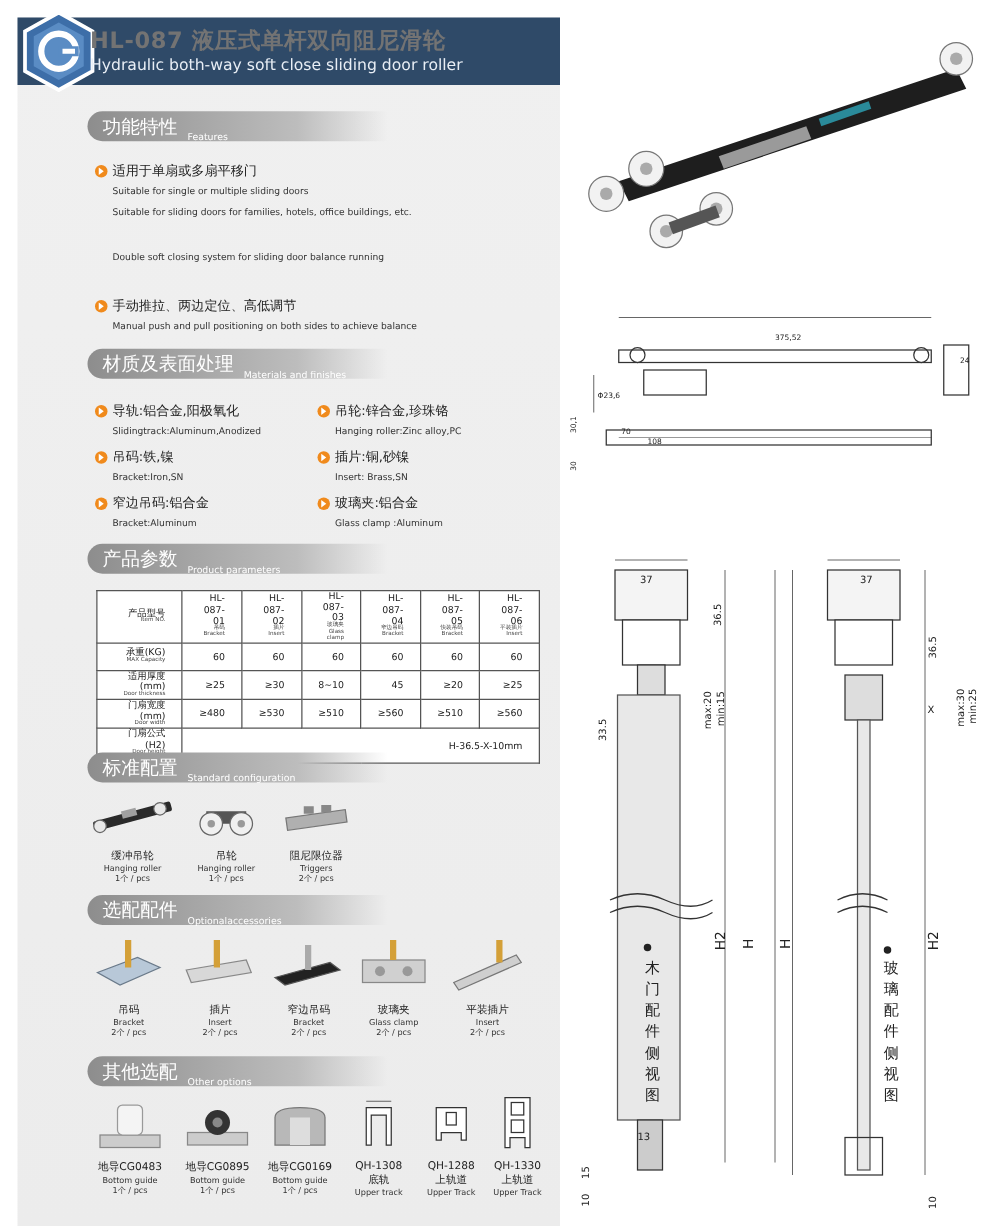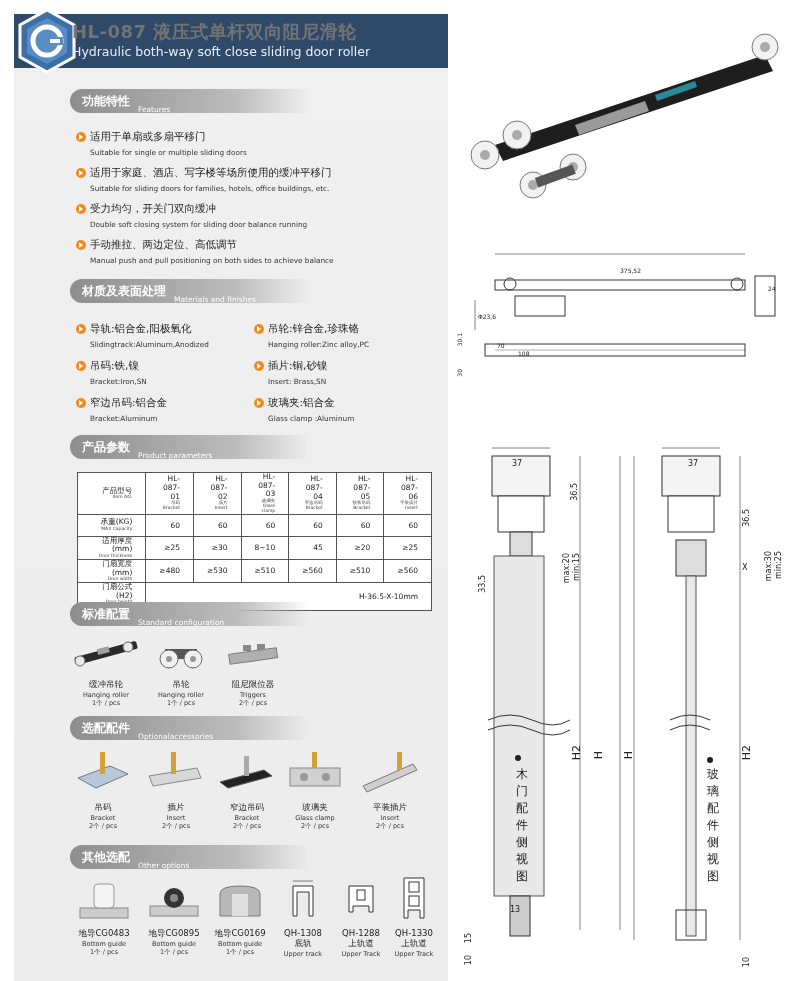--- a/index.html
+++ b/index.html
@@ -5,21 +5,21 @@
   * { box-sizing: border-box; margin: 0; padding: 0; }
   body { width: 800px; height: 981px; background: #ffffff; font-family: "DejaVu Sans", "Liberation Sans", sans-serif; position: relative; overflow: hidden; color: #222; }
   .left-panel { position: absolute; left: 14px; top: 14px; width: 434px; height: 967px; background: linear-gradient(180deg,#f0f0f0 0%,#ececec 100%); }
   .header-band { position: absolute; left: 14px; top: 14px; width: 434px; height: 54px; background: #2f4a68; }
   .logo { position: absolute; left: 14px; top: 8px; width: 66px; height: 66px; }
   .title-cn { position: absolute; left: 72px; top: 20px; color: #737373; font-size: 18px; font-weight: bold; letter-spacing: 0.5px; white-space: nowrap; }
   .title-en { position: absolute; left: 72px; top: 44px; color: #e8eef5; font-size: 12.5px; white-space: nowrap; }
 
   .section-head { position: absolute; left: 70px; height: 24px; display: flex; align-items: center; }
   .section-pill { height: 24px; padding: 0 12px; background: linear-gradient(90deg,#8d8d8d 0%,#bdbdbd 70%,rgba(220,220,220,0) 100%); border-radius: 12px 0 0 12px; display: flex; align-items: center; width: 240px; }
-  .section-cn { color: #fff; font-size: 12px; font-weight: bold; white-space: nowrap; }
+  .section-cn { color: #fff; font-size: 15px; font-weight: normal; white-space: nowrap; }
   .section-en { color: #fff; font-size: 7.5px; margin-left: 8px; margin-top: 16px; white-space: nowrap; }
 
   .feat { position: absolute; left: 76px; }
   .bullet { display: inline-block; width: 10px; height: 10px; border-radius: 50%; background: #f08a1c; vertical-align: middle; position: relative; margin-right: 4px; }
   .bullet::after { content: ""; position: absolute; left: 3px; top: 2px; width: 0; height: 0; border-left: 4px solid #fff; border-top: 3px solid transparent; border-bottom: 3px solid transparent; }
   .feat-cn { font-size: 10.5px; color: #222; vertical-align: middle; white-space: nowrap; }
   .feat-en { font-size: 7.3px; color: #333; margin-left: 14px; margin-top: 3px; white-space: nowrap; }
 
   table.params { position: absolute; left: 77px; top: 472px; width: 355px; border-collapse: collapse; background: #fff; }
   table.params td { border: 1px solid #555; text-align: right; font-size: 7.5px; color: #222; height: 22px; padding: 0 13px; }
@@ -58,25 +58,23 @@
       <span class="section-cn">功能特性</span>
       <span class="section-en">Features</span>
     </div>
 </div>
 
 <div class="feat" style="top:126px;">
   <div><span class="bullet"></span><span class="feat-cn">适用于单扇或多扇平移门</span></div>
   <div class="feat-en">Suitable for single or multiple sliding doors</div>
 </div>
 <div class="feat" style="top:162px;">
-  <div><span class="bullet"></span><span class="feat-cn">适用于家庭、酒店、写字楼等场所使用的缓冲平移门</span></div>
   <div class="feat-en">Suitable for sliding doors for families, hotels, office buildings, etc.</div>
 </div>
 <div class="feat" style="top:198px;">
-  <div><span class="bullet"></span><span class="feat-cn">受力均匀，开关门双向缓冲</span></div>
   <div class="feat-en">Double soft closing system for sliding door balance running</div>
 </div>
 <div class="feat" style="top:234px;">
   <div><span class="bullet"></span><span class="feat-cn">手动推拉、两边定位、高低调节</span></div>
   <div class="feat-en">Manual push and pull positioning on both sides to achieve balance</div>
 </div>
 
 <div class="section-head" style="top:279px;">
   <div class="section-pill">
       <span class="section-cn">材质及表面处理</span>

